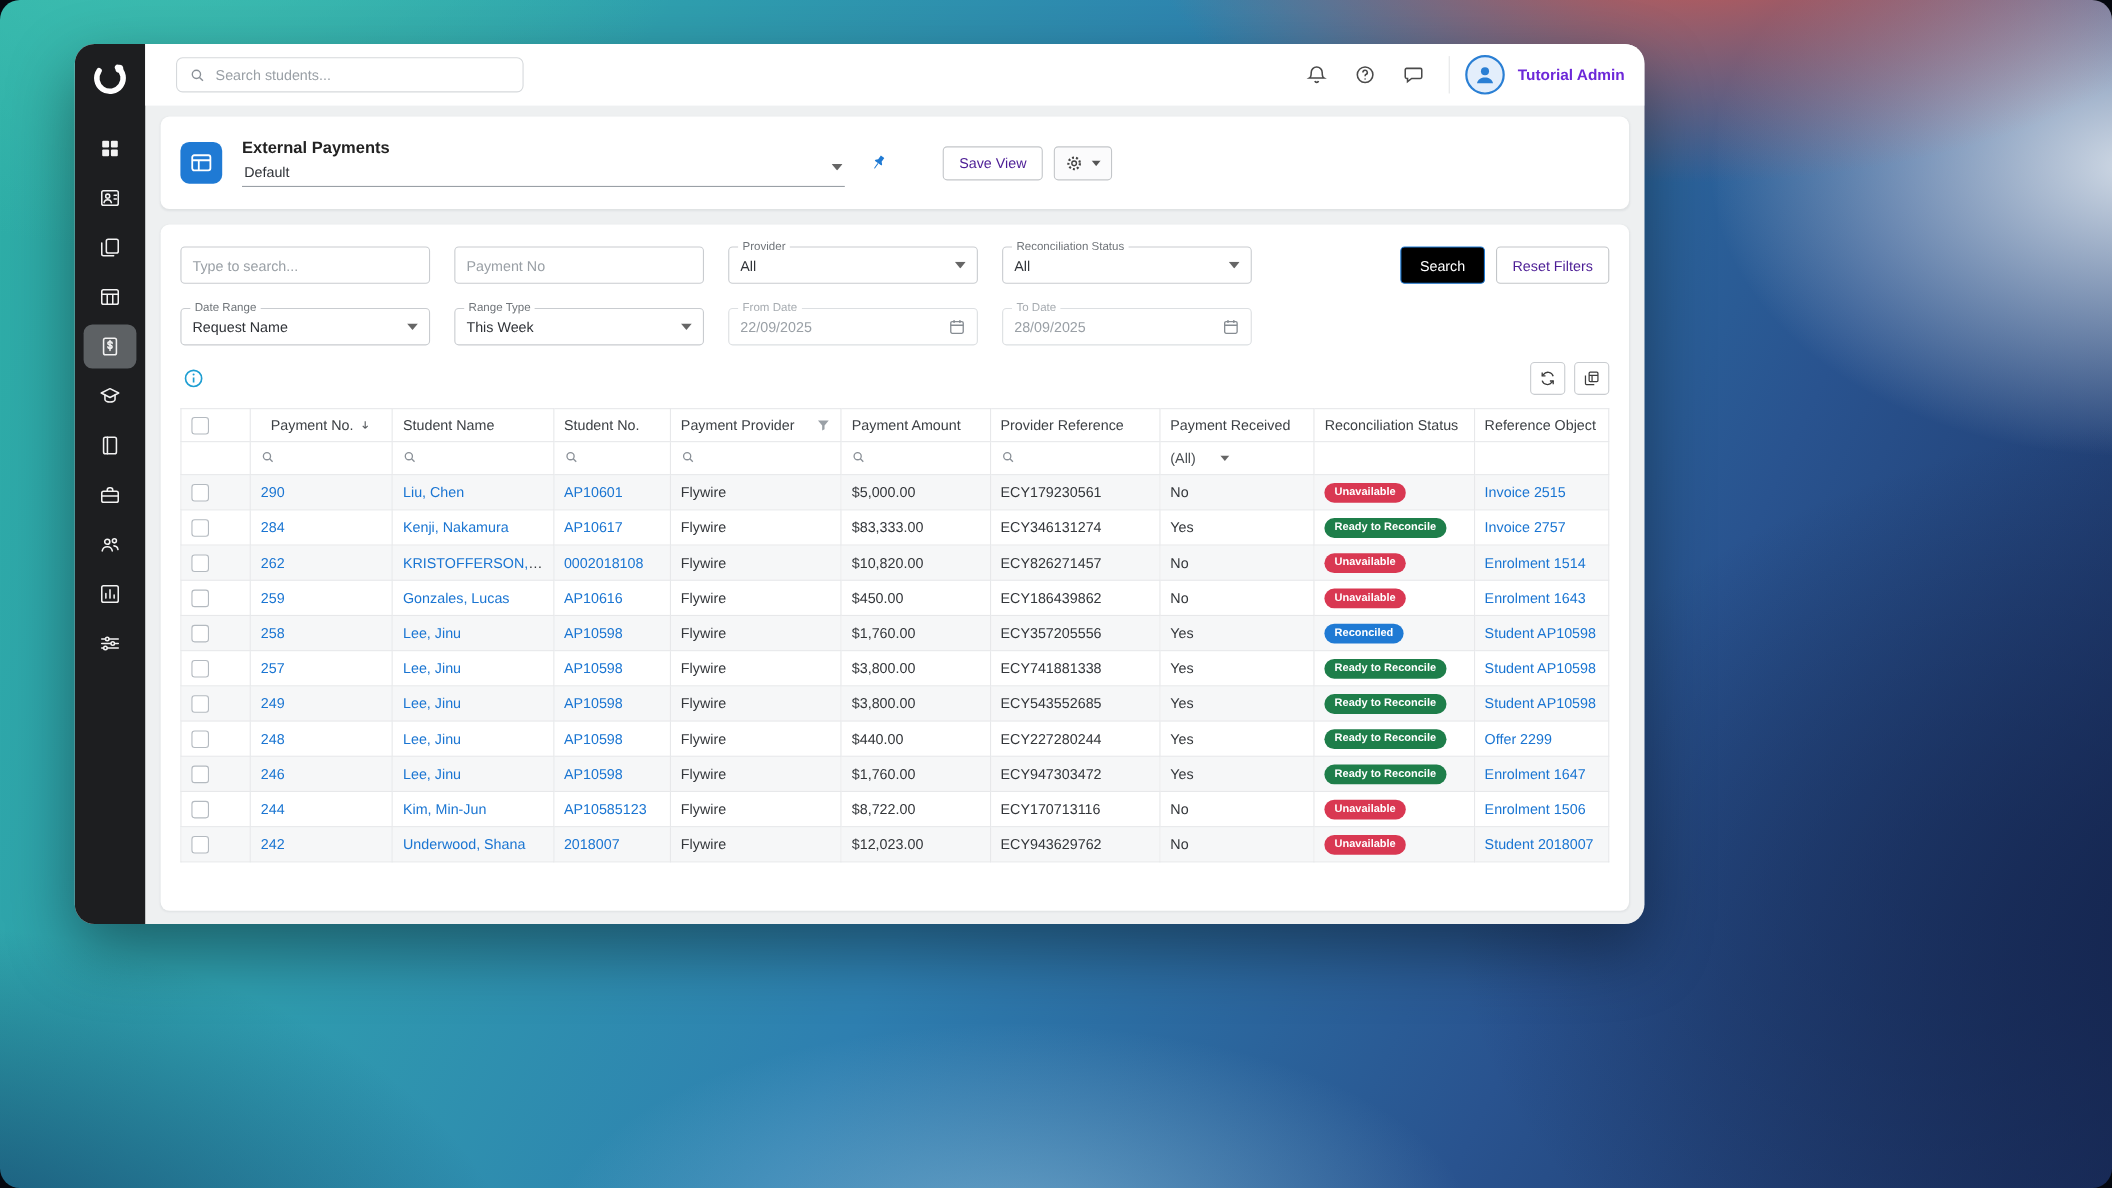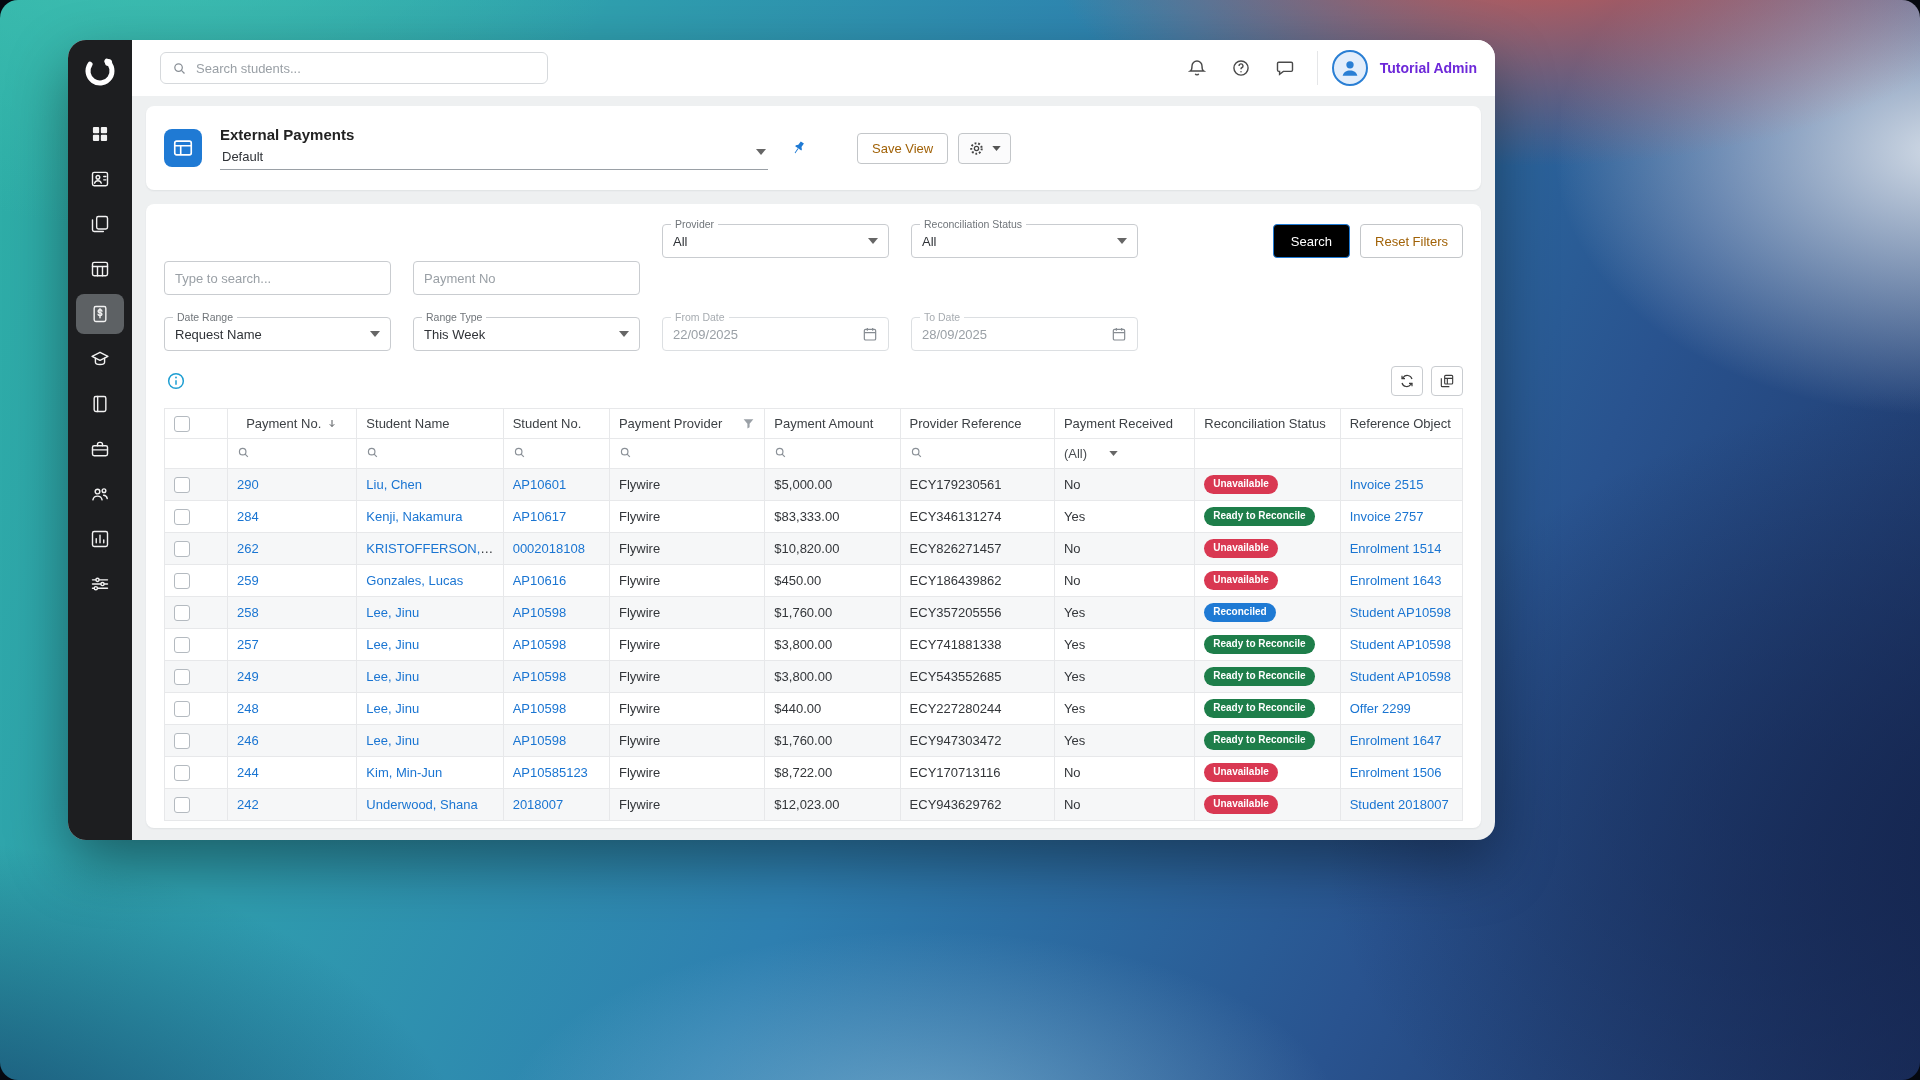--- a/index.html
+++ b/index.html
@@ -26,50 +26,50 @@
 
   
   .sidebar { width:64px; background:#1d1e20; flex-shrink:0; display:flex; flex-direction:column; align-items:center; padding-top:12px; }
   .logo { margin-bottom:20px; }
   .nav-item { width:48px; height:40px; border-radius:8px; display:flex; align-items:center; justify-content:center; margin-bottom:5px; cursor:pointer; }
   .nav-item.active { background:#5d6164; }
 
   
   .main { flex:1; display:flex; flex-direction:column; min-width:0; }
   .topbar { height:56px; background:#fff; display:flex; align-items:center; padding:0 18px 0 28px; flex-shrink:0; }
-  .search-box { width:388px; height:32px; border:1px solid #d6d9dc; border-radius:6px; display:flex; align-items:center; gap:9px; padding:0 11px; background:#fff; }
+  .search-box { width:316px; height:32px; border:1px solid #d6d9dc; border-radius:6px; display:flex; align-items:center; gap:9px; padding:0 11px; background:#fff; }
   .search-box input { border:none; outline:none; flex:1; font-size:13px; color:#333; background:transparent; }
   .search-box input::placeholder { color:#9aa0a6; }
   .topbar-right { margin-left:auto; display:flex; align-items:center; }
   .tb-icon { width:20px; height:20px; margin-left:24px; cursor:pointer; display:inline-flex; }
   .divider-v { width:1px; height:34px; background:#e5e6e8; margin:0 14px 0 22px; }
   .avatar { width:36px; height:36px; border-radius:50%; background:#e3eefb; border:2px solid #2a7fd4; display:flex; align-items:center; justify-content:center; flex-shrink:0; }
   .user-name { font-weight:bold; font-size:14px; color:#6d28d9; margin-left:12px; }
 
   .content { flex:1; padding:10px 14px 12px; display:flex; flex-direction:column; gap:14px; overflow:hidden; }
   .card { background:#fff; border-radius:8px; box-shadow:0 1px 2px rgba(30,40,50,.07); }
 
   
   .page-header { height:84px; display:flex; align-items:center; padding:0 18px; flex-shrink:0; }
   .module-icon { width:38px; height:38px; border-radius:8px; background:#1f7ad4; display:flex; align-items:center; justify-content:center; margin-right:18px; flex-shrink:0; }
   .ph-col { display:flex; flex-direction:column; gap:3px; width:548px; }
   .ph-title { font-size:15px; font-weight:bold; color:#222; }
   .view-select { display:flex; justify-content:space-between; border-bottom:1px solid #9aa0a6; padding:3px 2px 5px; font-size:13px; color:#333; cursor:pointer; }
   .pin { margin-left:22px; cursor:pointer; display:inline-flex; }
   .btn { font-size:13px; border-radius:4px; cursor:pointer; font-family:inherit; }
-  .btn-outline { background:#fff; border:1px solid #c3c6c9; color:#a16207; height:31px; padding:0 14px; }
+  .btn-outline { background:#fff; border:1px solid #c3c6c9; color:#4c1d95; height:31px; padding:0 14px; }
   .btn-primary { background:#000000; border:1px solid #1f7ad4; color:#fff; height:34px; padding:0 17px; }
   .save-view { margin-left:50px; }
   .gear-btn { margin-left:10px; height:31px; display:inline-flex; align-items:center; gap:7px; border:1px solid #c3c6c9; border-radius:4px; padding:0 9px; background:#fbfbfc; cursor:pointer; }
 
   
   .filter-card { flex:1; padding:20px 18px 0; display:flex; flex-direction:column; overflow:hidden; }
   .filters { display:flex; align-items:flex-start; }
   .filter-fields { display:grid; grid-template-columns:repeat(4,227px); column-gap:22px; row-gap:22px; }
-  .input-plain { height:34px; border:1px solid #c9ccd0; border-radius:4px; padding:0 10px; font-size:13px; color:#2f3237; outline:none; font-family:inherit;margin-top:37px; }
+  .input-plain { height:34px; border:1px solid #c9ccd0; border-radius:4px; padding:0 10px; font-size:13px; color:#2f3237; outline:none; font-family:inherit; }
   .input-plain::placeholder { color:#9aa0a6; }
   .select-field { position:relative; height:34px; border:1px solid #c9ccd0; border-radius:4px; background:#fff; display:flex; align-items:center; padding:0 10px; cursor:pointer; }
   .float-label { position:absolute; top:-7px; left:8px; background:#fff; padding:0 4px; font-size:10.5px; color:#70757a; line-height:1.2; }
   .field-value { flex:1; font-size:13px; color:#2f3237; white-space:nowrap; overflow:hidden; }
   .select-field.disabled { border-color:#dcdfe2; }
   .select-field.disabled .field-value { color:#9aa0a6; }
   .select-field.disabled .float-label { color:#a7acb1; }
   .field-icon { display:inline-flex; margin-left:6px; flex-shrink:0; }
   .filter-actions { margin-left:auto; display:flex; gap:10px; }
   .filter-actions .btn-outline { height:34px; }

